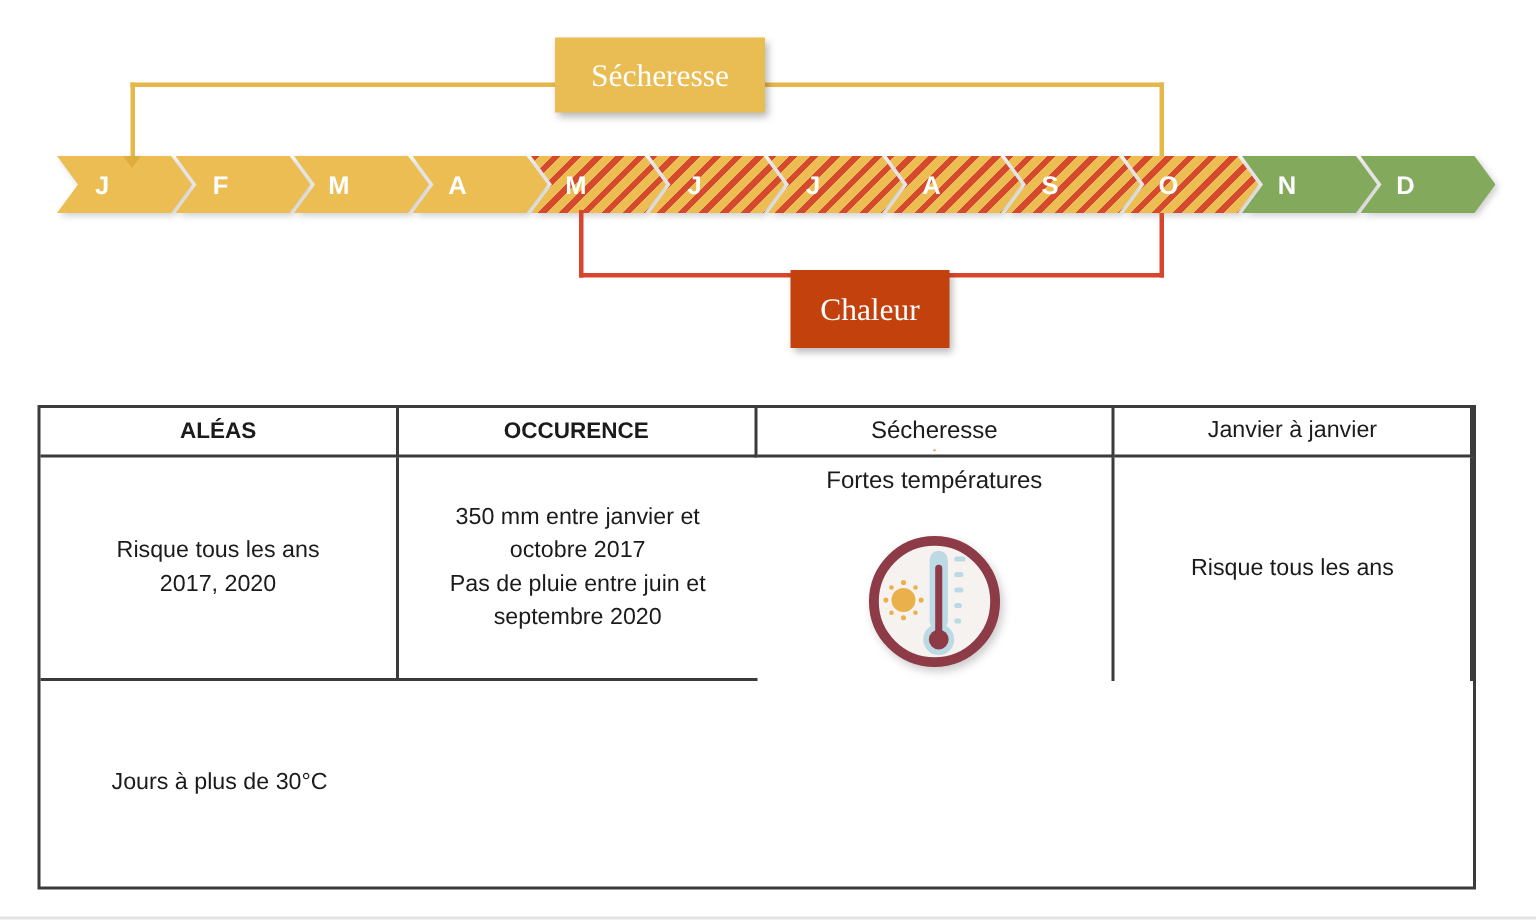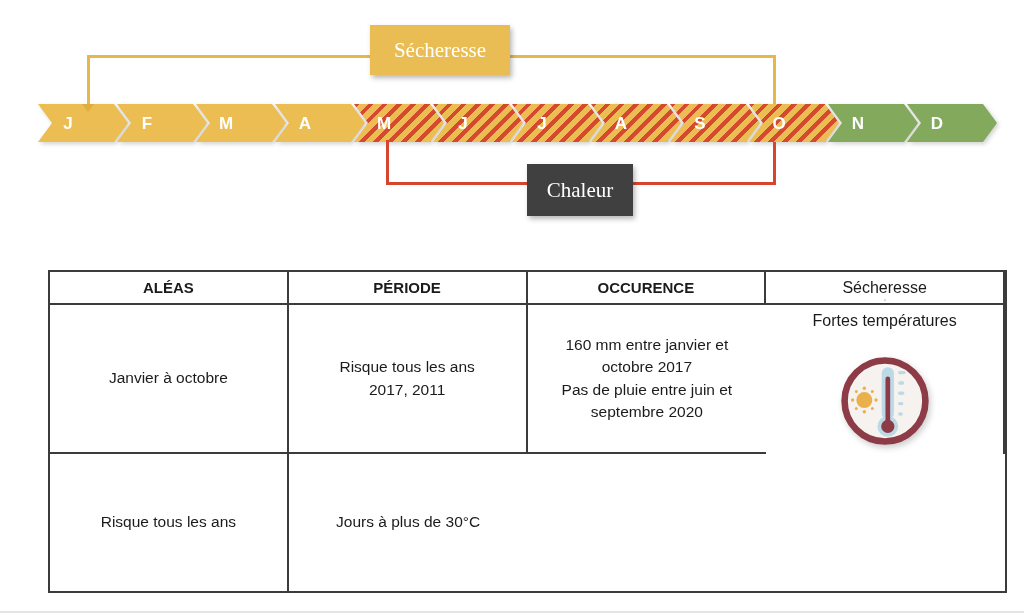--- a/index.html
+++ b/index.html
@@ -31,25 +31,25 @@
     position:absolute; z-index:3; width:0; height:0;
     border-left:6px solid transparent; border-right:6px solid transparent;
     border-top:8px solid #dfac3e;
   }
   .label-box {
     position:absolute; z-index:4; display:flex; align-items:center; justify-content:center;
     color:#ffffff; font-family:"Liberation Serif", serif; font-size:21px;
     box-shadow:2px 3px 5px rgba(0,0,0,0.28);
   }
   .drought-box { left:370px; top:25px;  width:140px; height:50px; background:#e9bd53; }
-  .heat-box    { left:527px; top:164px; width:106px; height:52px; background:#404040; }
+  .heat-box    { left:527px; top:180px; width:106px; height:52px; background:#c2410c; }
 
   
   .htable {
-    position:absolute; left:48px; top:270px; width:959px; height:323px;
+    position:absolute; left:25px; top:270px; width:959px; height:323px;
     display:grid; grid-template-columns:repeat(4,1fr); grid-template-rows:33px 149px 1fr;
     border:2px solid #3b3b3b; box-sizing:border-box; z-index:1; background:#ffffff;
   }
   .tcell {
     border-right:2px solid #3b3b3b; border-bottom:2px solid #3b3b3b;
     display:flex; align-items:center; justify-content:center;
     text-align:center; color:#1b1b1b; box-sizing:border-box; min-width:0;
   }
   .tcell.last-col { border-right:none; }
   .tcell.last-row { border-bottom:none;gap:24px; }
@@ -115,21 +115,20 @@
   <div class="line rline" style="left:386px; top:140px; width:3px; height:45px;"></div>
   <div class="line rline" style="left:386px; top:182px; width:390px; height:3px;"></div>
   <div class="line rline" style="left:773px; top:142px; width:3px; height:43px;"></div>
   <div class="label-box heat-box">
     <span>Chaleur</span>
   </div>
 
   <div class="htable">
 
     <div class="tcell th">ALÉAS</div>
-    <div class="tcell th">PÉRIODE</div>
     <div class="tcell th">OCCURENCE</div>
 
     <div class="tcell alea-cell">
       <span>Sécheresse</span>
       <svg class="hazard-icon" viewBox="0 0 100 100">
         <defs>
             <clipPath id="clipDrought">
               <circle cx="50" cy="50" r="40"></circle>
             </clipPath>
           </defs>
@@ -156,28 +155,28 @@
             <circle cx="59" cy="50" r="2"></circle>
           <circle cx="41" cy="50" r="2"></circle>
             <circle cx="34.5" cy="43.5" r="2.4"></circle>
             <circle cx="32" cy="35" r="2"></circle>
           <circle cx="34.5" cy="27" r="2.4"></circle>
             <circle cx="41" cy="20.5" r="2"></circle>
         </g>
       </svg>
     </div>
     <div class="tcell td">
-      <div>Janvier à octobre</div>
+      <div>Janvier à janvier</div>
     </div>
     <div class="tcell td">
       <div>Risque tous les ans</div>
-      <div>2017, 2011</div>
+      <div>2017, 2020</div>
     </div>
     <div class="tcell td last-col">
-      <div>160 mm entre janvier et octobre 2017</div>
+      <div>350 mm entre janvier et octobre 2017</div>
       <div>Pas de pluie entre juin et septembre 2020</div>
     </div>
 
     <div class="tcell alea-cell last-row">
       <span>Fortes températures</span>
       <svg class="hazard-icon" viewBox="0 0 100 100">
         <circle cx="50" cy="50" r="43" fill="#f6f2ef" stroke="#8c3b47" stroke-width="7"></circle>
         <circle cx="28" cy="49" r="8.5" fill="#e9b04c"></circle>
         <g fill="#e9b04c">
           <circle cx="28" cy="36.5" r="1.8"></circle>

